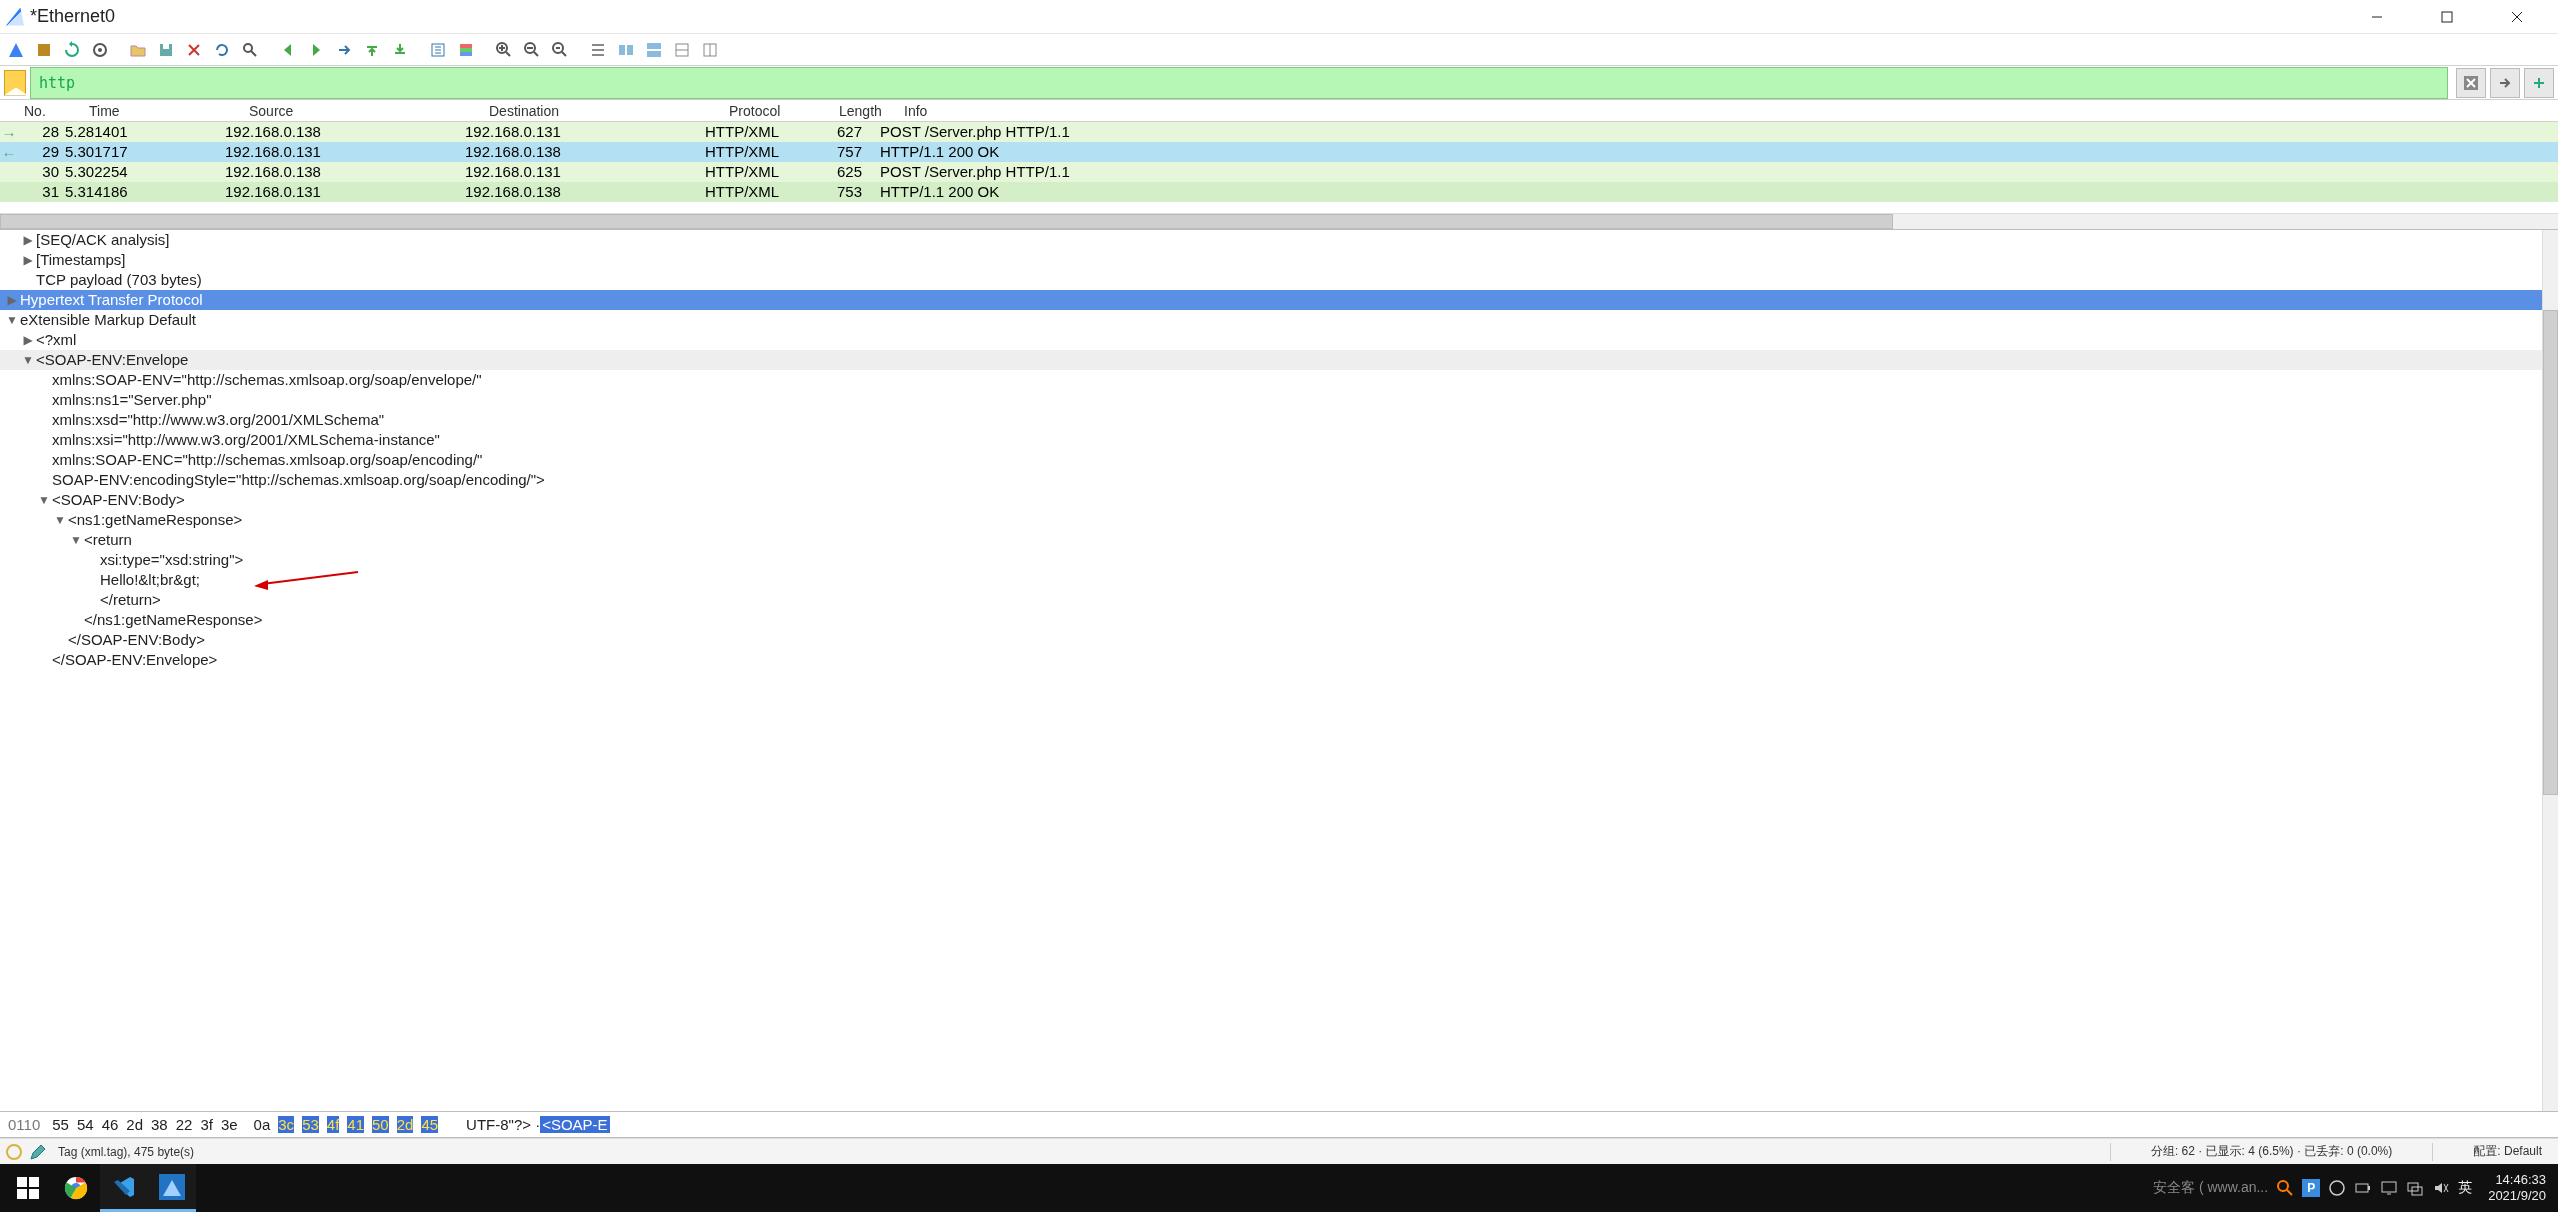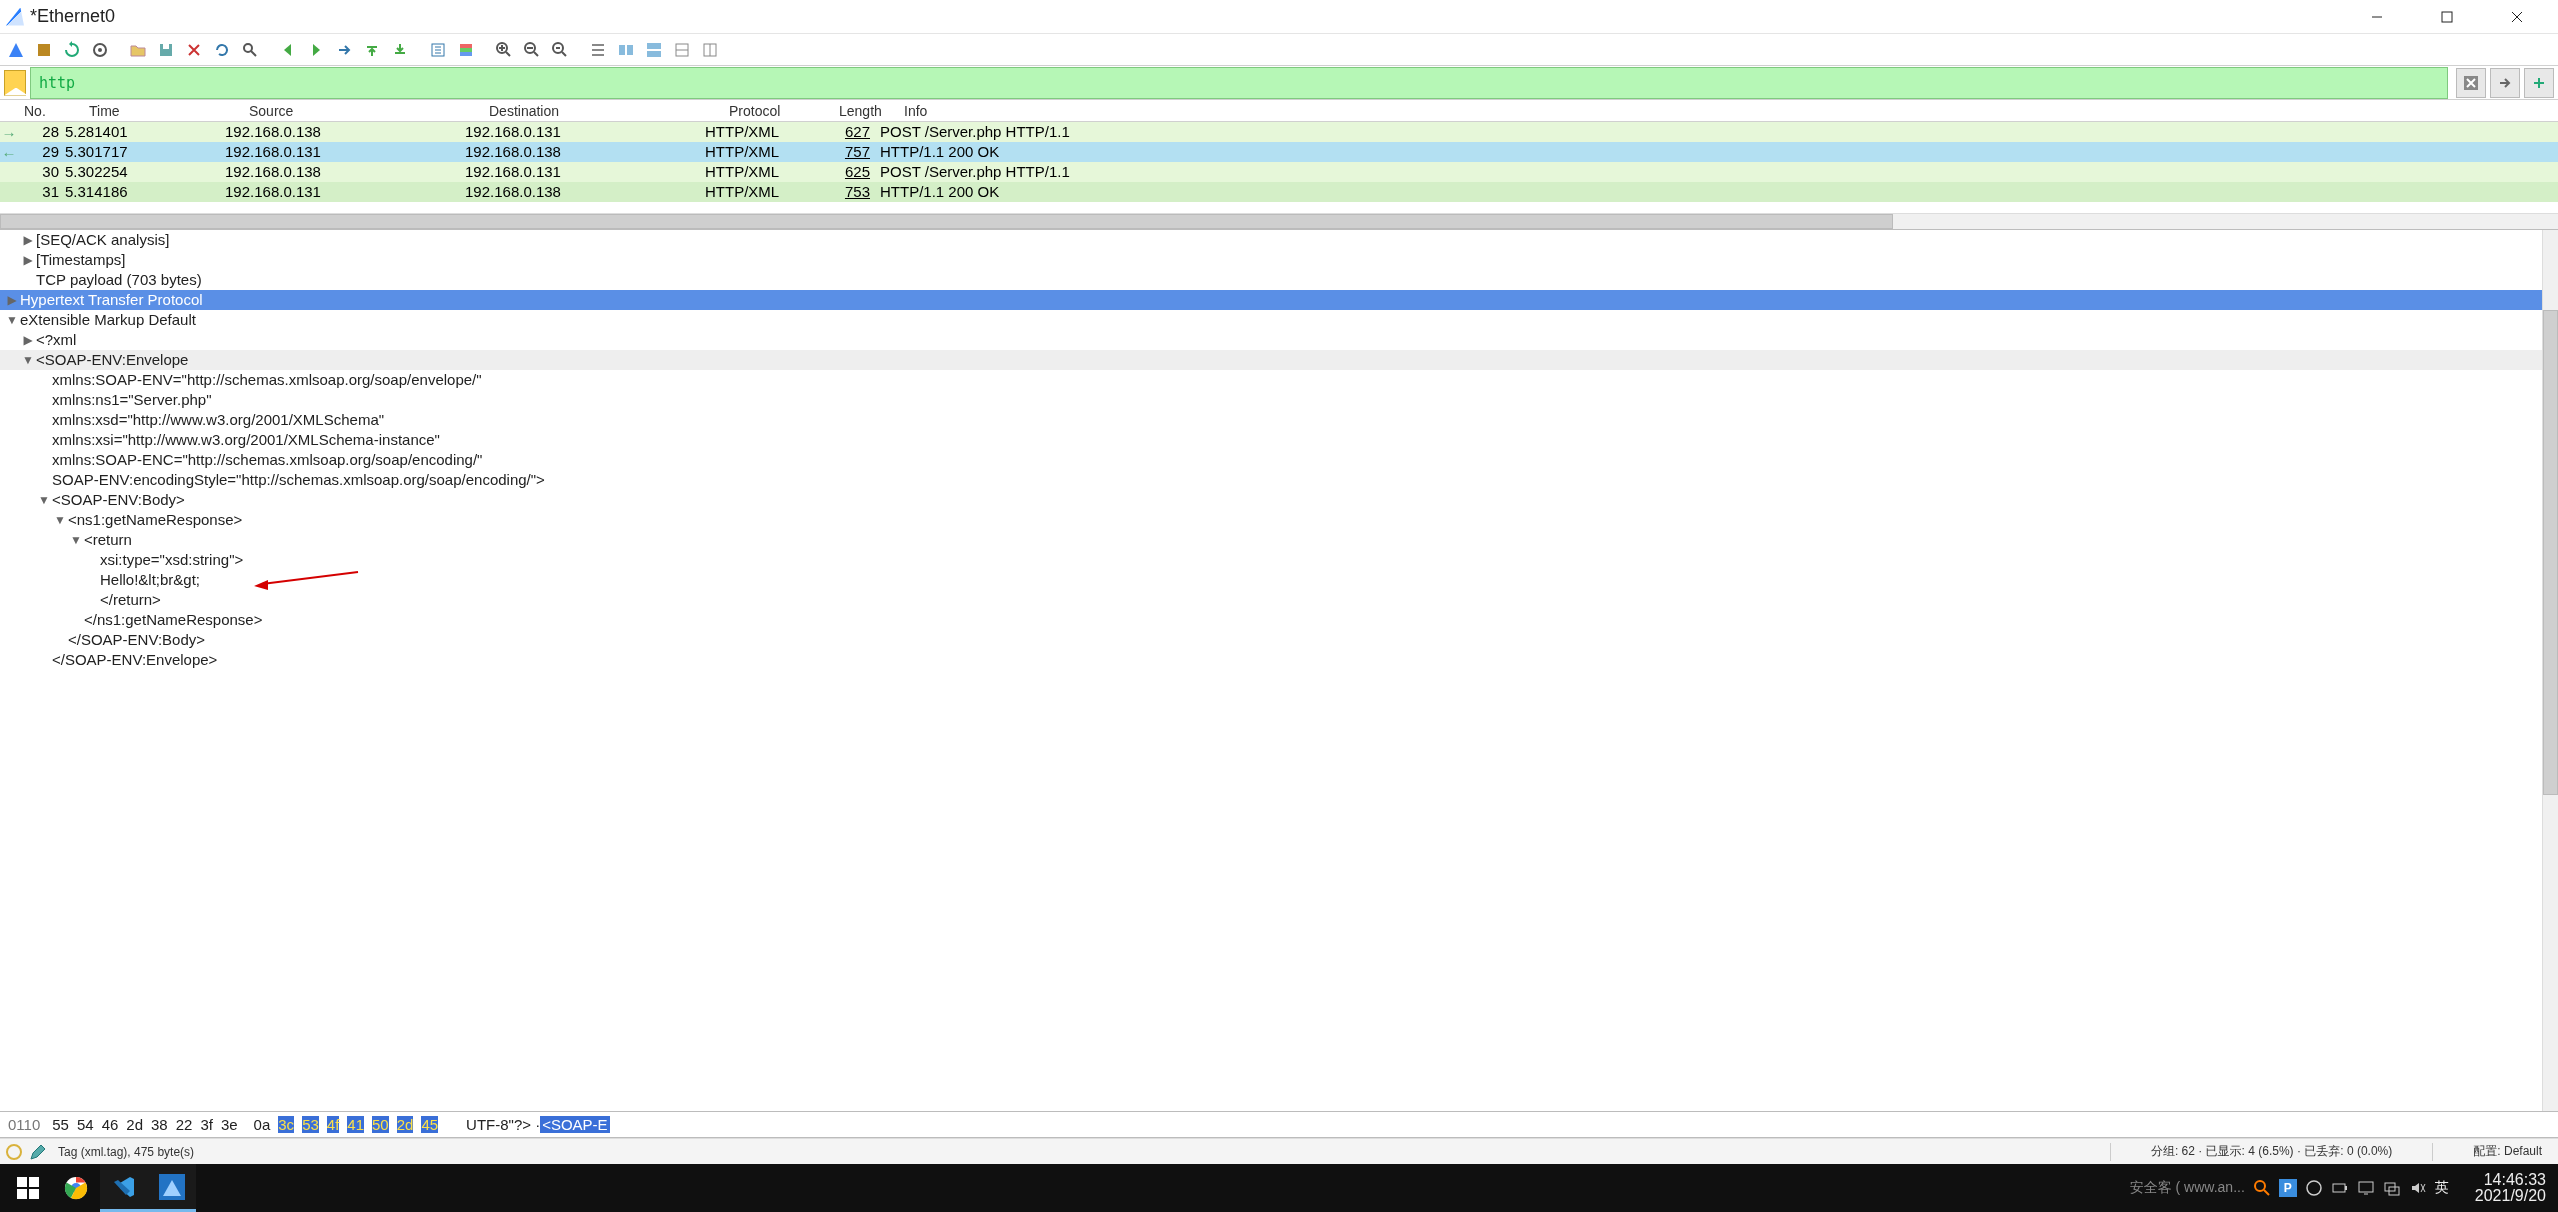--- a/index.html
+++ b/index.html
@@ -47,21 +47,21 @@
 .pkt-row { display:flex; align-items:center; height:20px; }
 .pkt-row.g1 { background:#e6f7d9; }
 .pkt-row.g2 { background:#d4efc7; }
 .pkt-row.sel { background:#b3e0f2; }
 .arrow-col { width:18px; display:flex; align-items:center; justify-content:center; color:#5a7; }
 .cell.no { width:47px; text-align:right; padding-right:6px; }
 .cell.time { width:160px; }
 .cell.src { width:240px; }
 .cell.dst { width:240px; }
 .cell.prot { width:110px; }
-.cell.len { width:65px; text-align:right; padding-right:10px;text-decoration:underline; }
+.cell.len { width:65px; text-align:right; padding-right:18px; }
 .cell.info { flex:1; white-space:pre; }
 .pkt-scroll { height:16px; background:#f0f0f0; border-top:1px solid #ddd; position:relative; }
 .pkt-scroll .thumb { position:absolute; left:0; top:0; height:100%; width:74%; background:#cfcfcf; border:1px solid #bbb; }
 
 
 .detail-wrap { flex:1; overflow:auto; font:15px/20px Consolas,monospace; background:#fff; color:#222; border-bottom:1px solid #bcbcbc; position:relative; }
 .d-line { display:flex; align-items:center; height:20px; white-space:pre; padding-left:4px; }
 .d-line .tw { width:16px; display:inline-flex; align-items:center; justify-content:center; color:#666; font-size:12px; }
 .d-indent1 { padding-left:20px; }
 .d-indent2 { padding-left:36px; }
@@ -90,21 +90,21 @@
 .status .right { margin-left:auto; display:flex; gap:30px; padding-right:10px; }
 .status .sepv { width:1px; height:18px; background:#ccc; margin:0 10px; }
 
 
 .taskbar { height:48px; background:#101010; display:flex; align-items:center; color:#eee; padding:0 4px; }
 .tbk { width:48px; height:48px; display:flex; align-items:center; justify-content:center; }
 .tbk.active { border-bottom:3px solid #76b9ed; background:#1a1a1a; }
 .tbk svg { width:26px; height:26px; }
 .tray { margin-left:auto; display:flex; align-items:center; gap:8px; padding-right:8px; font-size:14px; }
 .tray .micon { width:18px; height:18px; display:flex; align-items:center; justify-content:center; }
-.tray .clock { text-align:right; line-height:16px; font-size:16px; margin-left:18px; }
+.tray .clock { text-align:right; line-height:16px; font-size:13px; margin-left:8px; }
 </style>
 </head>
 <body>
 
 <div class="window">
 
   <div class="titlebar">
     <div class="fin"></div>
     <div class="title">*Ethernet0</div>
     <div class="winbtns">

